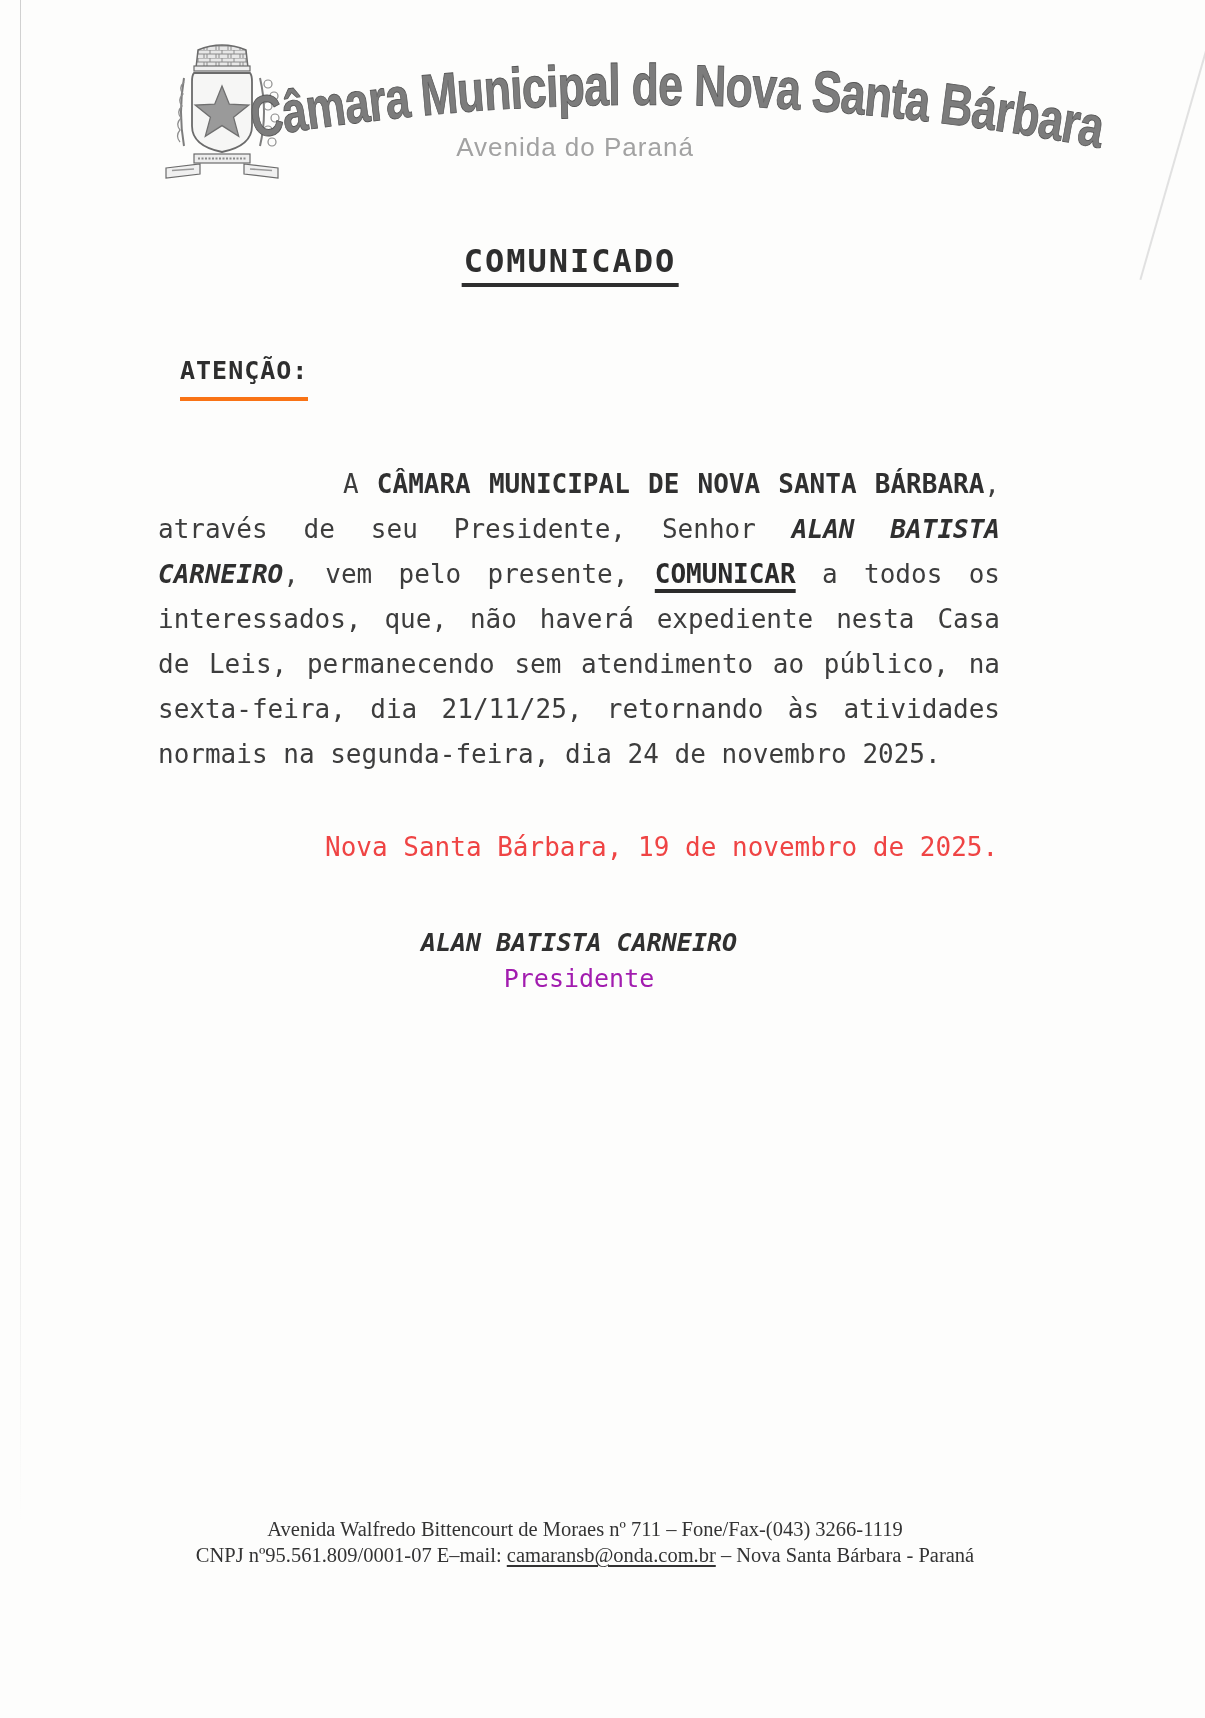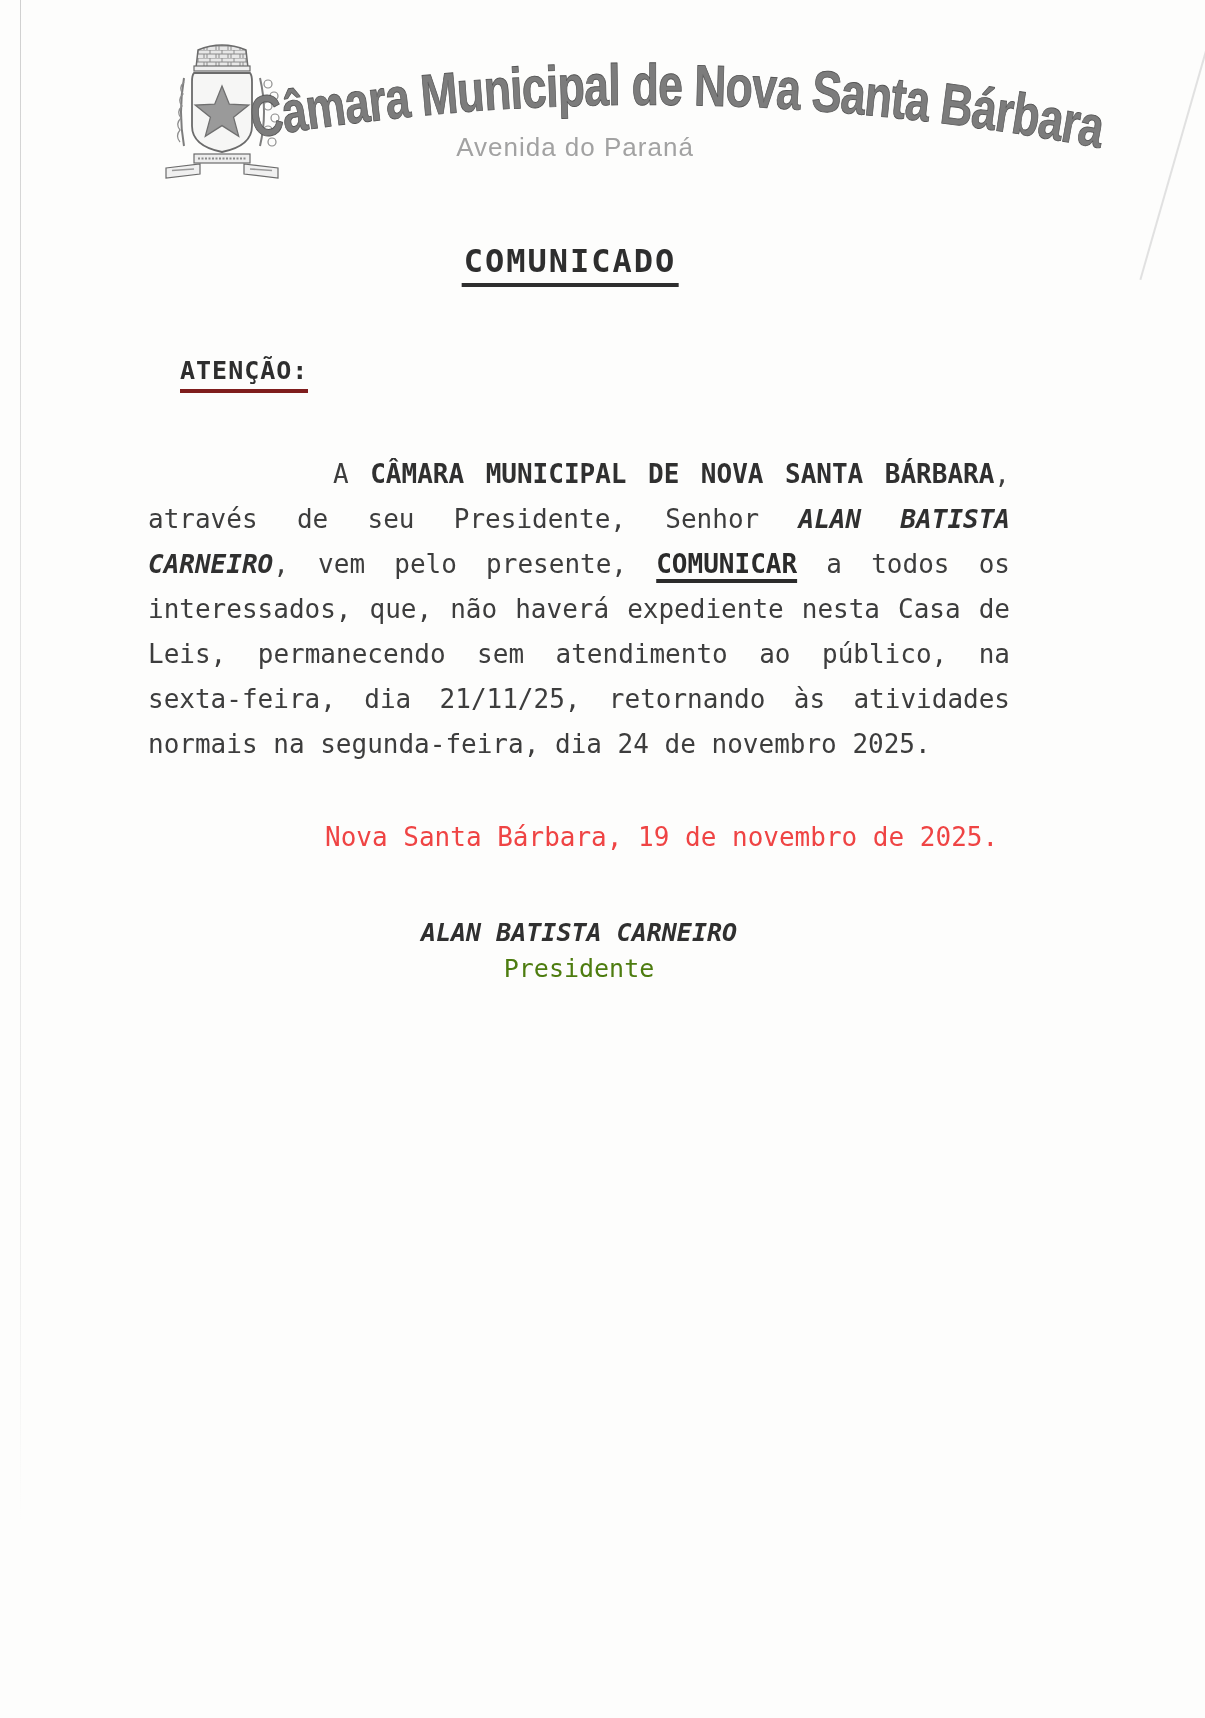--- a/index.html
+++ b/index.html
@@ -31,45 +31,45 @@
   }
   
   .doc-title{
     position:absolute;left:570px;top:242px;transform:translateX(-50%);
     font-size:32px;font-weight:bold;color:#2e2e2e;letter-spacing:2px;
     border-bottom:4px solid #2e2e2e;padding:0 2px 3px 2px;white-space:nowrap;
   }
   .attention{
     position:absolute;left:180px;top:356px;
     font-size:25px;font-weight:bold;color:#2e2e2e;letter-spacing:1px;
-    border-bottom:4px solid #7f1d1d;padding-bottom:4px;white-space:nowrap;
+    border-bottom:4px solid #f97316;padding-bottom:12px;white-space:nowrap;
   }
   
   .body-text{
     position:absolute;left:148px;top:452px;width:862px;
     font-size:26px;line-height:45px;color:#3d3d3d;
   }
   .para{
-    margin:0;text-align:justify;text-indent:185px;
+    margin:10px;text-align:justify;text-indent:185px;
   }
   .seg-n{font-weight:normal;}
   .seg-b{font-weight:bold;color:#303030;}
   .seg-bi{font-weight:bold;font-style:italic;color:#303030;}
   .seg-bu{
     font-weight:bold;color:#2b2b2b;
     text-decoration:underline;text-decoration-thickness:3.5px;text-underline-offset:6px;
   }
   .date-line{
     margin:48px 0 0 177px;white-space:nowrap;font-size:26px;color:#ef4444;
   }
   .signature{
     margin-top:55px;text-align:center;line-height:36px;
   }
   .sig-name{font-size:25px;font-weight:bold;font-style:italic;color:#303030;}
-  .sig-role{font-size:25px;color:#4d7c0f;}
+  .sig-role{font-size:25px;color:#a21caf;}
   
   .footer{
     position:absolute;left:0;top:1516px;width:1170px;text-align:center;
     font-family:"Liberation Serif", serif;
     font-size:20.5px;line-height:26px;color:#333;
   }
   .footer .email{text-decoration:underline;text-underline-offset:3px;}
 </style>
 </head>
 <body>
@@ -136,14 +136,18 @@
     <div>
         <p class="para"><span class="seg-n">A </span><span class="seg-b">CÂMARA MUNICIPAL DE NOVA SANTA BÁRBARA</span><span class="seg-n">, através de seu Presidente, Senhor </span><span class="seg-bi">ALAN BATISTA CARNEIRO</span><span class="seg-n">, vem pelo presente, </span><span class="seg-bu">COMUNICAR</span><span class="seg-n"> a todos os interessados, que, não haverá expediente nesta Casa de Leis, permanecendo sem atendimento ao público, na sexta-feira, dia 21/11/25, retornando às atividades normais na segunda-feira, dia 24 de novembro 2025.</span></p>
       </div>
     <div class="date-line">Nova Santa Bárbara, 19 de novembro de 2025.</div>
     <div class="signature">
       <div class="sig-name">ALAN BATISTA CARNEIRO</div>
       <div class="sig-role">Presidente</div>
     </div>
   </div>
 
+  <div class="footer">
+    <div>Avenida Walfredo Bittencourt de Moraes nº 711 – Fone/Fax-(043) 3266-1119</div>
+    <div><span>CNPJ nº95.561.809/0001-07 E–mail: </span><span class="email">camaransb@onda.com.br</span><span> – Nova Santa Bárbara - Paraná</span></div>
+  </div>
 
 </div>
 
 </body></html>

